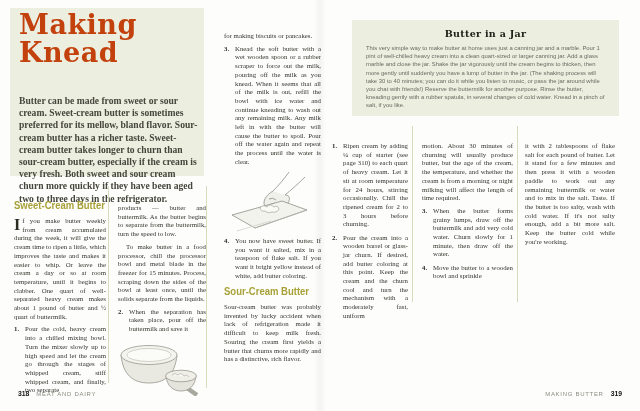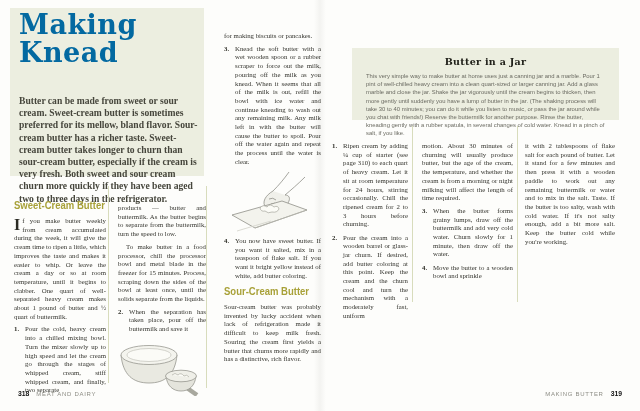--- a/index.html
+++ b/index.html
@@ -8,21 +8,21 @@
     font-family:"Liberation Serif",serif;
     -webkit-font-smoothing:antialiased;
   }
   .spread{position:relative;width:640px;height:411px;background:#fdfdfb;}
   .gutter{position:absolute;left:314px;top:0;width:12px;height:411px;
     background:linear-gradient(to right,rgba(0,0,0,0),rgba(60,60,50,0.05) 50%,rgba(0,0,0,0));}
 
   
   .feature{position:absolute;left:10px;top:8px;width:194px;height:168px;background:#eceee0;}
   .title{position:absolute;left:19px;top:11px;font-family:"DejaVu Serif",serif;font-weight:bold;
-    font-size:27px;line-height:28px;color:#0369a1;letter-spacing:0.5px;}
+    font-size:27px;line-height:28px;color:#c2410c;letter-spacing:0.5px;}
   .intro{position:absolute;left:19px;top:95px;width:181px;font-family:"Liberation Serif",serif;
     font-weight:bold;font-size:9.6px;line-height:12.2px;color:#46463c;text-align:left;}
 
   .col{position:absolute;font-size:6.8px;line-height:8.7px;color:#34342e;text-align:justify;margin-top:16px;}
   .col p{margin:0 0 4px 0;}
   .indent{text-indent:8px;}
   .step{display:flex;margin:0 0 4.5px 0;}
   .step .num{flex:0 0 11px;font-weight:bold;color:#2b2b24;}
   .step .txt{flex:1;}
   .cont{margin:0 0 4.5px 0;}
@@ -37,22 +37,22 @@
 
   .dropcap{float:left;font-weight:bold;font-size:16px;line-height:14px;padding:1px 2px 0 0;color:#2b2b24;}
 
   .vrule{position:absolute;width:1px;background:#d8dcbc;}
   .vr1{left:108px;top:186px;height:197px;}
   .vr2{left:206px;top:186px;height:202px;}
   .vr3{left:412px;top:126px;height:176px;}
   .vr4{left:517px;top:126px;height:176px;}
 
   
-  .jarbox{position:absolute;left:352px;top:20px;width:267px;height:72px;background:#eceee0;
-    padding:8px 14px;box-sizing:border-box;margin-top:28px;}
+  .jarbox{position:absolute;left:352px;top:20px;width:267px;height:96px;background:#eceee0;
+    padding:8px 14px;box-sizing:border-box;}
   .jarbox h3{margin:0 0 5px 0;text-align:center;font-family:"DejaVu Serif",serif;font-weight:bold;
     font-size:9.5px;color:#21211a;letter-spacing:0.3px;}
   .jarbox p{margin:0;font-family:"Liberation Sans",sans-serif;font-size:5.9px;line-height:8.2px;
     color:#6b6b62;text-align:left;}
 
   .rcol1{left:332px;top:126px;width:76px;}
   .rcol2{left:422px;top:126px;width:91px;}
   .rcol3{left:525px;top:126px;width:90px;}
 
   

